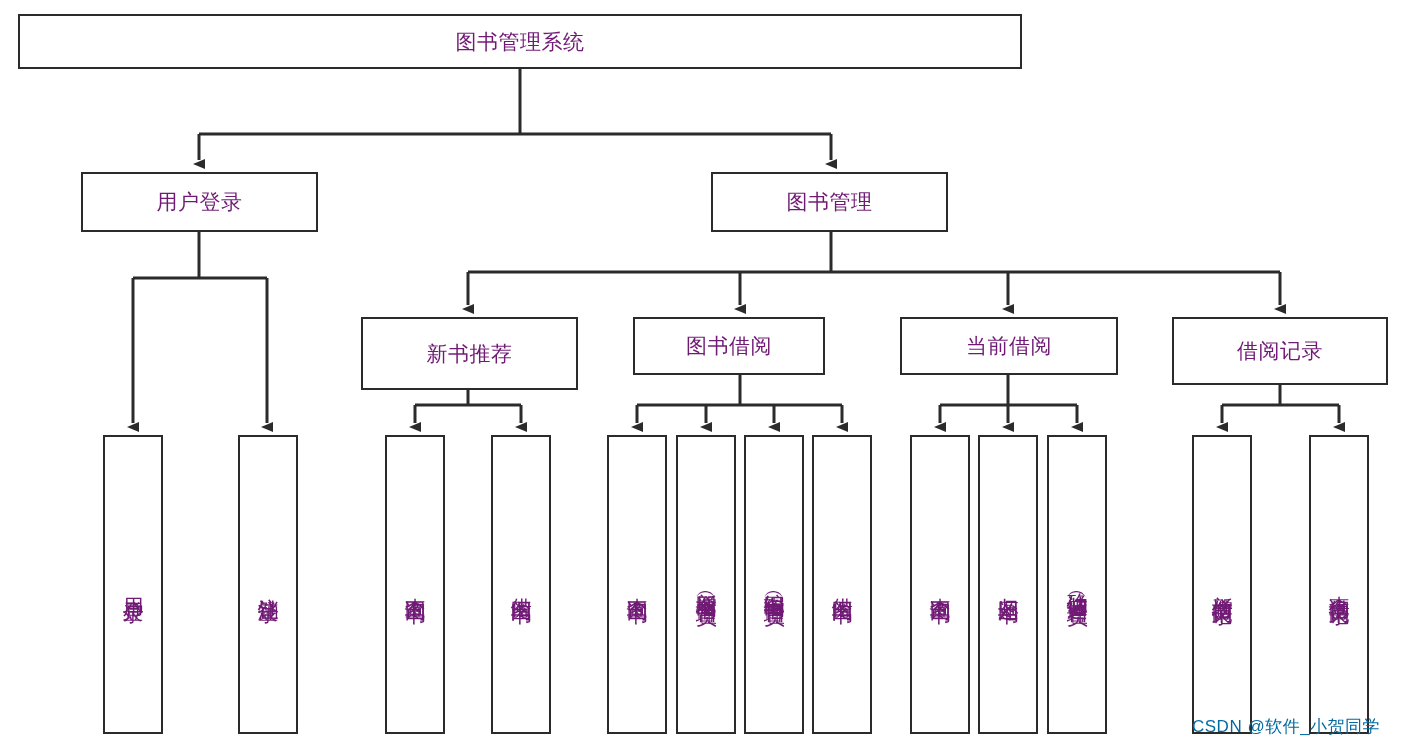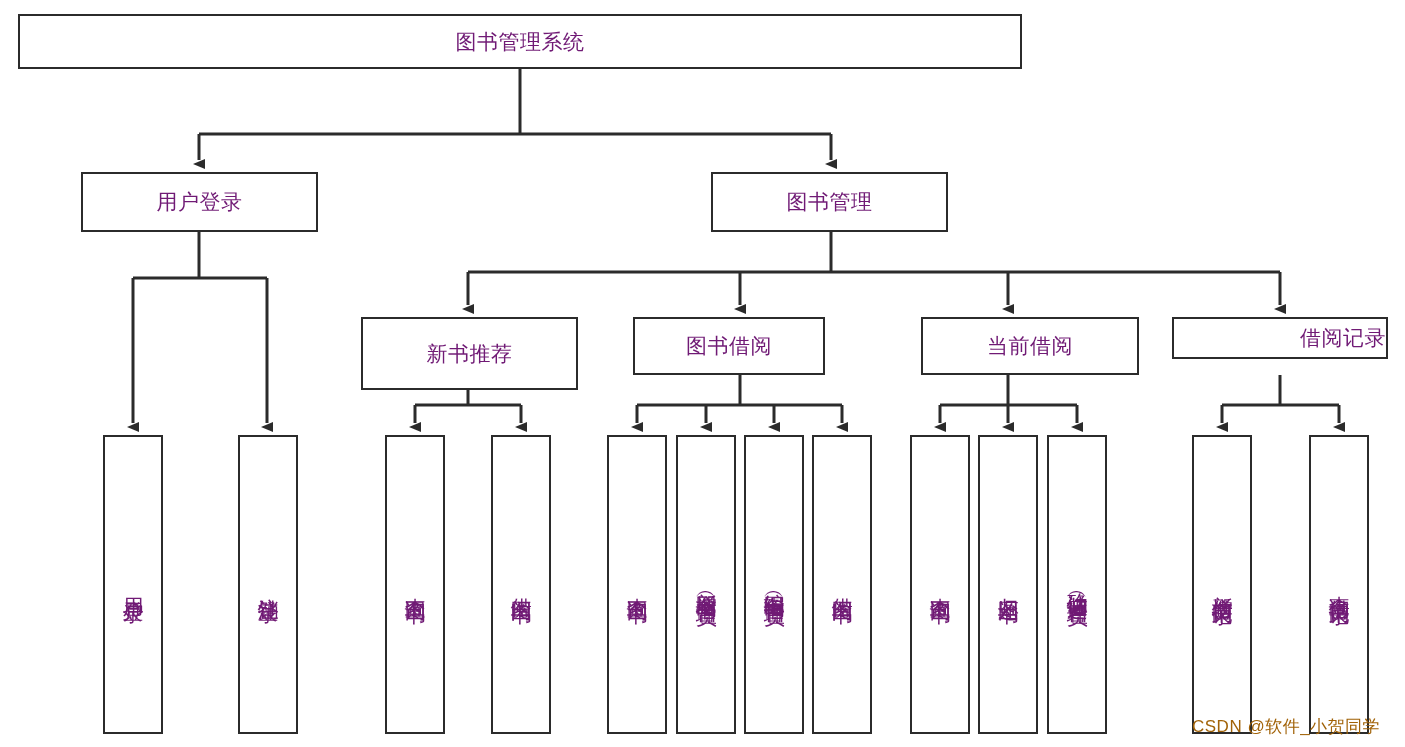--- a/index.html
+++ b/index.html
@@ -54,21 +54,21 @@
   }
   .node.vert .vtext {
     writing-mode: vertical-rl;
     text-orientation: upright;
     display: block;
     white-space: nowrap;
   }
   .watermark {
     position: absolute;
     font-size: 17px;
-    color: #a16207;
+    color: #0369a1;
     white-space: nowrap;
     letter-spacing: 0.5px;
   }
 </style>
 </head>
 <body>
 
 <div id="canvas">
 
   <svg class="edges" viewBox="0 0 1405 747" xmlns="http://www.w3.org/2000/svg">
@@ -135,25 +135,25 @@
   </div>
 
   <div class="node horiz" style="left:361px; top:317px; width:217px; height:73px;">
     <span>新书推荐</span>
   </div>
 
   <div class="node horiz" style="left:633px; top:317px; width:192px; height:58px;">
     <span>图书借阅</span>
   </div>
 
-  <div class="node horiz" style="left:900px; top:317px; width:218px; height:58px;margin-left:21px;">
+  <div class="node horiz" style="left:900px; top:317px; width:218px; height:58px;">
     <span>当前借阅</span>
   </div>
 
-  <div class="node horiz" style="left:1172px; top:317px; width:216px; height:42px;justify-content:flex-end;">
+  <div class="node horiz" style="left:1172px; top:317px; width:216px; height:68px;">
     <span>借阅记录</span>
   </div>
 
   <div class="node vert" style="left:103px; top:435px; width:60px; height:299px;">
     <span class="vtext">用户登录</span>
   </div>
 
   <div class="node vert" style="left:238px; top:435px; width:60px; height:299px;">
     <span class="vtext">注销登录</span>
   </div>

